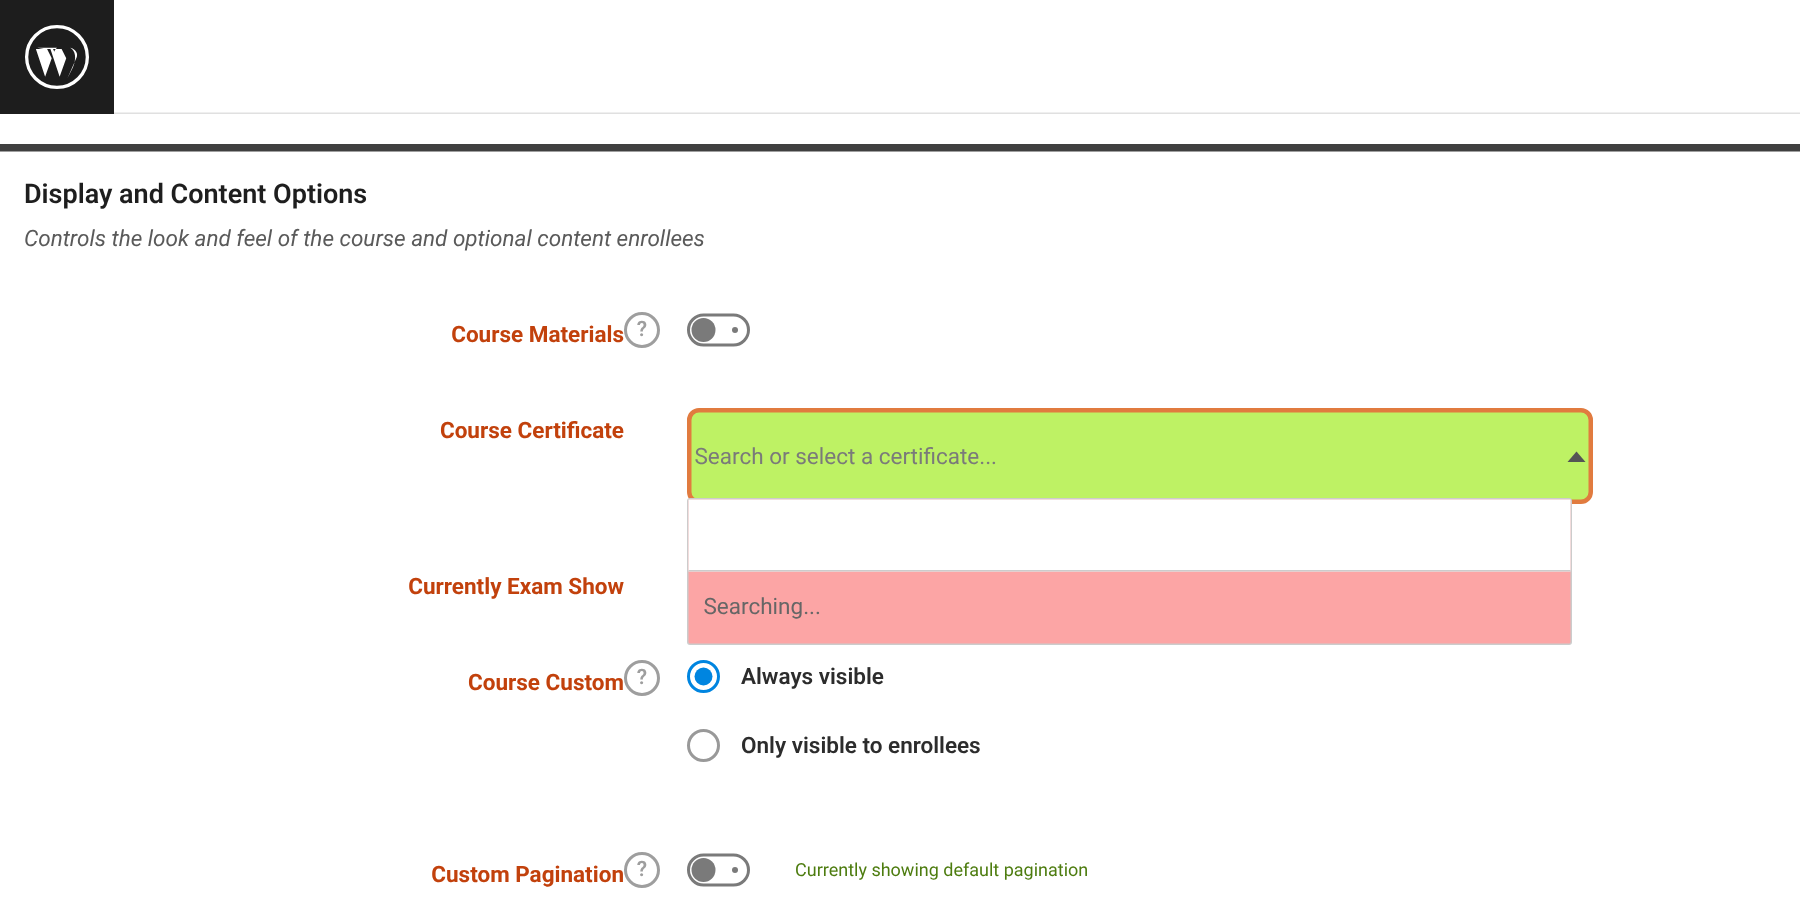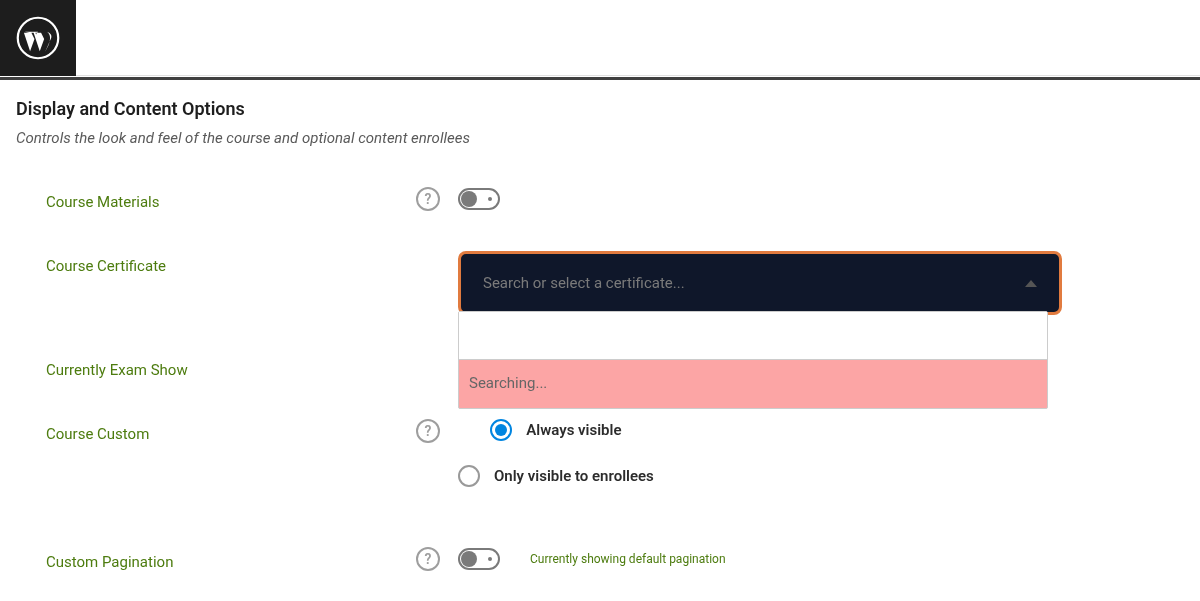--- a/index.html
+++ b/index.html
@@ -1,38 +1,38 @@
 <!DOCTYPE html>
 <html><head>
   <meta charset="utf-8">
   <style>
     * { box-sizing: border-box; margin: 0; padding: 0; }
     body { font-family: -apple-system, BlinkMacSystemFont, "Segoe UI", Roboto, sans-serif; background: #fff; width: 1200px; }
     .header-bar { height: 76px; border-bottom: 1px solid #e0e0e0; display: flex; align-items: flex-start; }
     .wp-logo { width: 76px; height: 76px; background: #1d1d1d; display: flex; align-items: center; justify-content: center; }
     .wp-logo svg { width: 44px; height: 44px; }
-    .content { padding: 18px 0 0 16px; border-top: 3px solid #404040; margin-top: 1px; }
+    .content { padding: 18px 0 0 16px; border-top: 5px solid #404040; margin-top: 20px; }
     .section-title { font-size: 18px; font-weight: 600; color: #1e1e1e; margin-bottom: 10px; }
     .section-desc { font-size: 15px; font-style: italic; color: #5a5a5a; margin-bottom: 40px; }
     .form-row { display: flex; align-items: flex-start; margin-bottom: 40px; padding-left: 30px; }
-    .form-label { width: 370px; font-size: 15px; font-weight: 400; color: #4d7c0f; padding-top: 6px; }
+    .form-label { width: 370px; font-size: 15px; font-weight: 700; color: #c2410c; padding-top: 6px; text-align: right; }
     .form-control-area { display: flex; align-items: center; gap: 18px; flex: 1; }
     .help-icon { width: 24px; height: 24px; border: 2px solid #9e9e9e; border-radius: 50%; display: flex; align-items: center; justify-content: center; font-size: 14px; font-weight: 600; color: #9e9e9e; cursor: pointer; flex-shrink: 0; }
     .toggle { width: 42px; height: 22px; border: 2px solid #7a7a7a; border-radius: 11px; position: relative; cursor: pointer; background: #fff; }
     .toggle .knob { position: absolute; left: 1px; top: 1px; width: 16px; height: 16px; background: #7a7a7a; border-radius: 50%; }
     .toggle .dot { position: absolute; right: 6px; top: 7px; width: 4px; height: 4px; background: #7a7a7a; border-radius: 50%; }
     .dropdown-wrap { position: relative; width: 604px; }
-    .dropdown { width: 100%; height: 64px; border: 3px solid #e17b3f; border-radius: 8px; display: flex; align-items: center; padding: 0 22px; cursor: pointer; background: #0f172a; justify-content: space-between; }
+    .dropdown { width: 100%; height: 64px; border: 3px solid #e17b3f; border-radius: 8px; display: flex; align-items: center; padding: 0 2px; cursor: pointer; background: #bef264; justify-content: space-between; }
     .dropdown-text { color: #7a7a7a; font-size: 15px; }
     .dropdown-caret { width: 0; height: 0; border-left: 6px solid transparent; border-right: 6px solid transparent; border-bottom: 7px solid #555; }
     .dropdown-panel { position: absolute; top: 60px; left: 0; width: 590px; border: 1px solid #ccc; border-radius: 2px; background: #fca5a5; z-index: 10; }
     .search-box { width: 100%; height: 48px; border: none; border-bottom: 1px solid #ccc; padding: 0 12px; font-size: 15px; outline: none; }
     .search-status { padding: 14px 10px 16px 10px; color: #666; font-size: 15px; }
     .radio-group { display: flex; flex-direction: column; gap: 24px; }
-    .radio-row { display: flex; align-items: center; gap: 14px; justify-content: center; }
+    .radio-row { display: flex; align-items: center; gap: 14px; }
     .radio-outer { width: 22px; height: 22px; border: 2px solid #999; border-radius: 50%; display: flex; align-items: center; justify-content: center; cursor: pointer; }
     .radio-outer.selected { border-color: #0085e0; }
     .radio-inner { width: 12px; height: 12px; background: #0085e0; border-radius: 50%; }
     .radio-label { font-size: 15px; font-weight: 600; color: #2c2c2c; }
     .pagination-text { font-size: 12px; color: #4d7c0f; margin-left: 12px; }
     .radio-with-help { display: flex; align-items: flex-start; gap: 18px; }
   </style>
 </head>
 <body>
 

